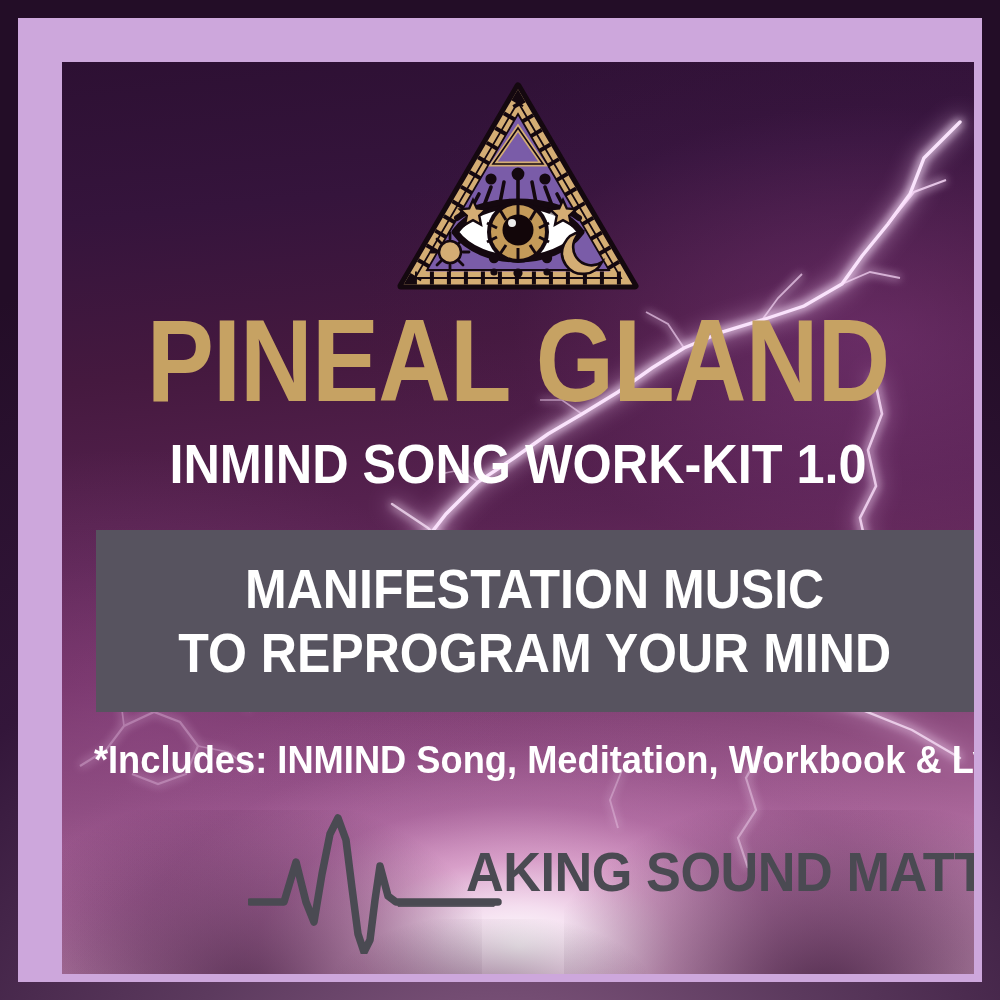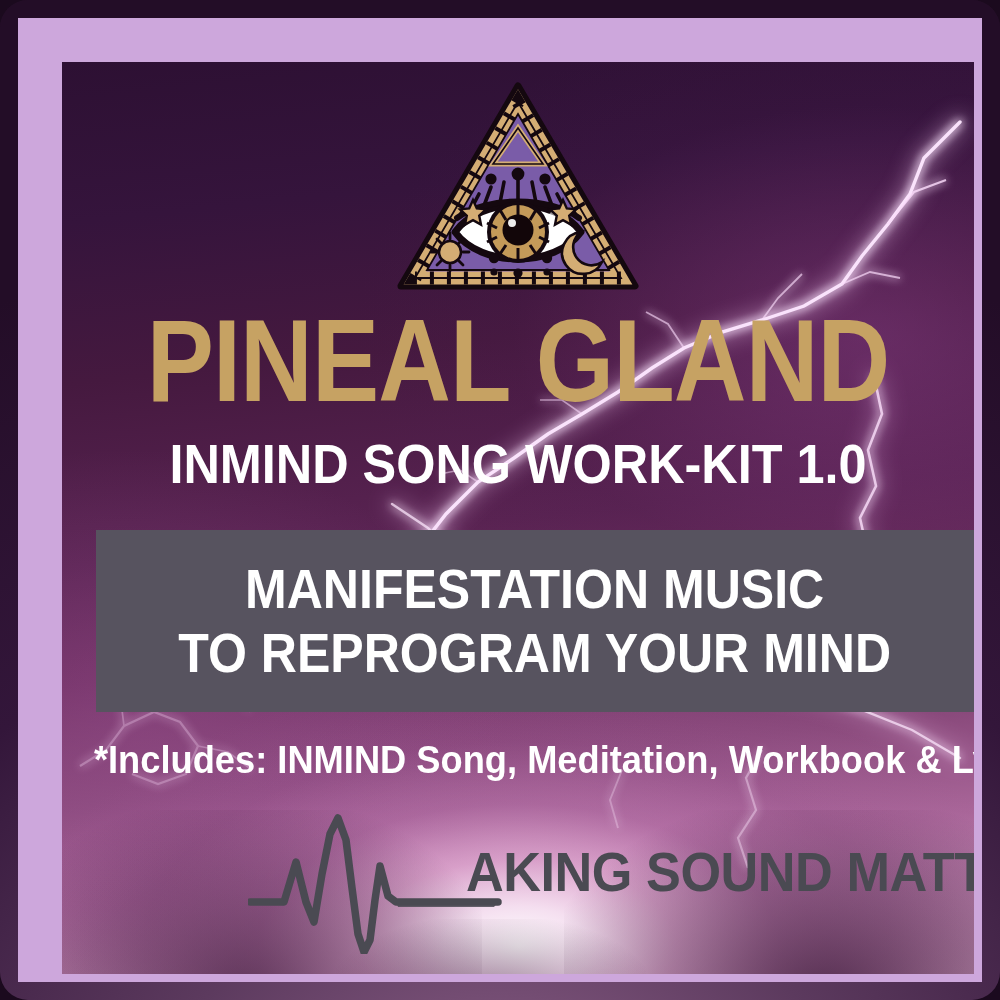--- a/index.html
+++ b/index.html
@@ -5,21 +5,20 @@
   * { margin:0; padding:0; box-sizing:border-box; }
   html,body {
     width:1000px; height:1000px; overflow:hidden;
     font-family:"Liberation Sans", sans-serif;
     background:#1b0a1e;
   }
   #poster {
     position:relative; width:1000px; height:1000px;
     background:#230d26;
     overflow:hidden;
-    border-radius:28px;
   }
   
   .outer-margin {
     position:absolute; inset:0;
     background:
       radial-gradient(120% 90% at 50% 112%, #8b5f87 0%, #5c3a5e 28%, #33163a 60%, #230d27 100%);
   }
   
   .frame {
     position:absolute; left:18px; top:18px;

